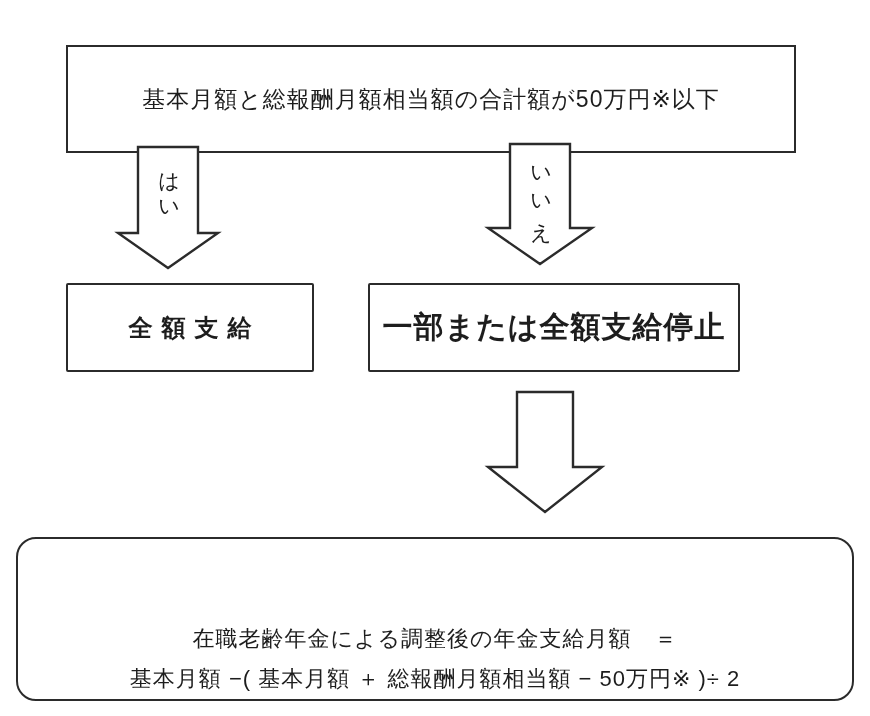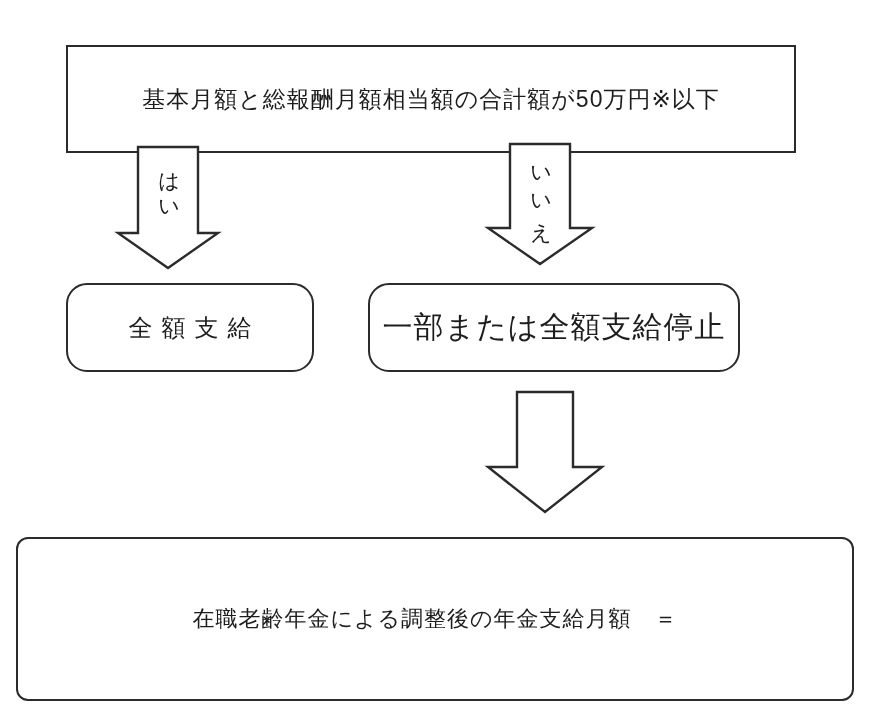--- a/index.html
+++ b/index.html
@@ -26,46 +26,47 @@
   }
   .condition-box {
     left: 66px; top: 21px;
     width: 730px; height: 108px;
     font-size: 23px;
     font-weight: 500;
     letter-spacing: 1px;
     margin-top: 24px;
   }
   .result-box {
-    border-radius: 21px;
-    font-weight: 400;
+    border-radius: 2px;
+    font-weight: 700;
   }
   .result-yes {
     left: 66px; top: 283px;
     width: 248px; height: 89px;
     font-size: 24px;
     letter-spacing: 9px;
     padding-left: 9px; 
   }
   .result-no {
     left: 368px; top: 283px;
     width: 372px; height: 89px;
     font-size: 30px;
     letter-spacing: 1px;
   }
   .formula-box {
     left: 16px; top: 537px;
     width: 838px; height: 164px;
     border-width: 2.5px;
-    border-radius: 12px;
+    border-radius: 20px;
     flex-direction: column;
     font-size: 22px;
     font-weight: 500;
     line-height: 40px;
     letter-spacing: 1px;
+    justify-content: flex-end;
   }
   .arrow-layer {
     position: absolute;
     left: 0; top: 0;
     width: 870px; height: 716px;
   }
   .arrow-layer polygon {
     fill: #ffffff;
     stroke: #2b2b2b;
     stroke-width: 2.4;
@@ -104,15 +105,16 @@
 
   <div class="box result-box result-yes">
     <span>全額支給</span>
   </div>
   <div class="box result-box result-no">
     <span>一部または全額支給停止</span>
   </div>
 
   <div class="box formula-box">
     <div>在職老齢年金による調整後の年金支給月額　＝</div>
+    <div>基本月額 −( 基本月額 ＋ 総報酬月額相当額 − 50万円※ )÷ 2</div>
   </div>
 
 </div>
 
 </body></html>

